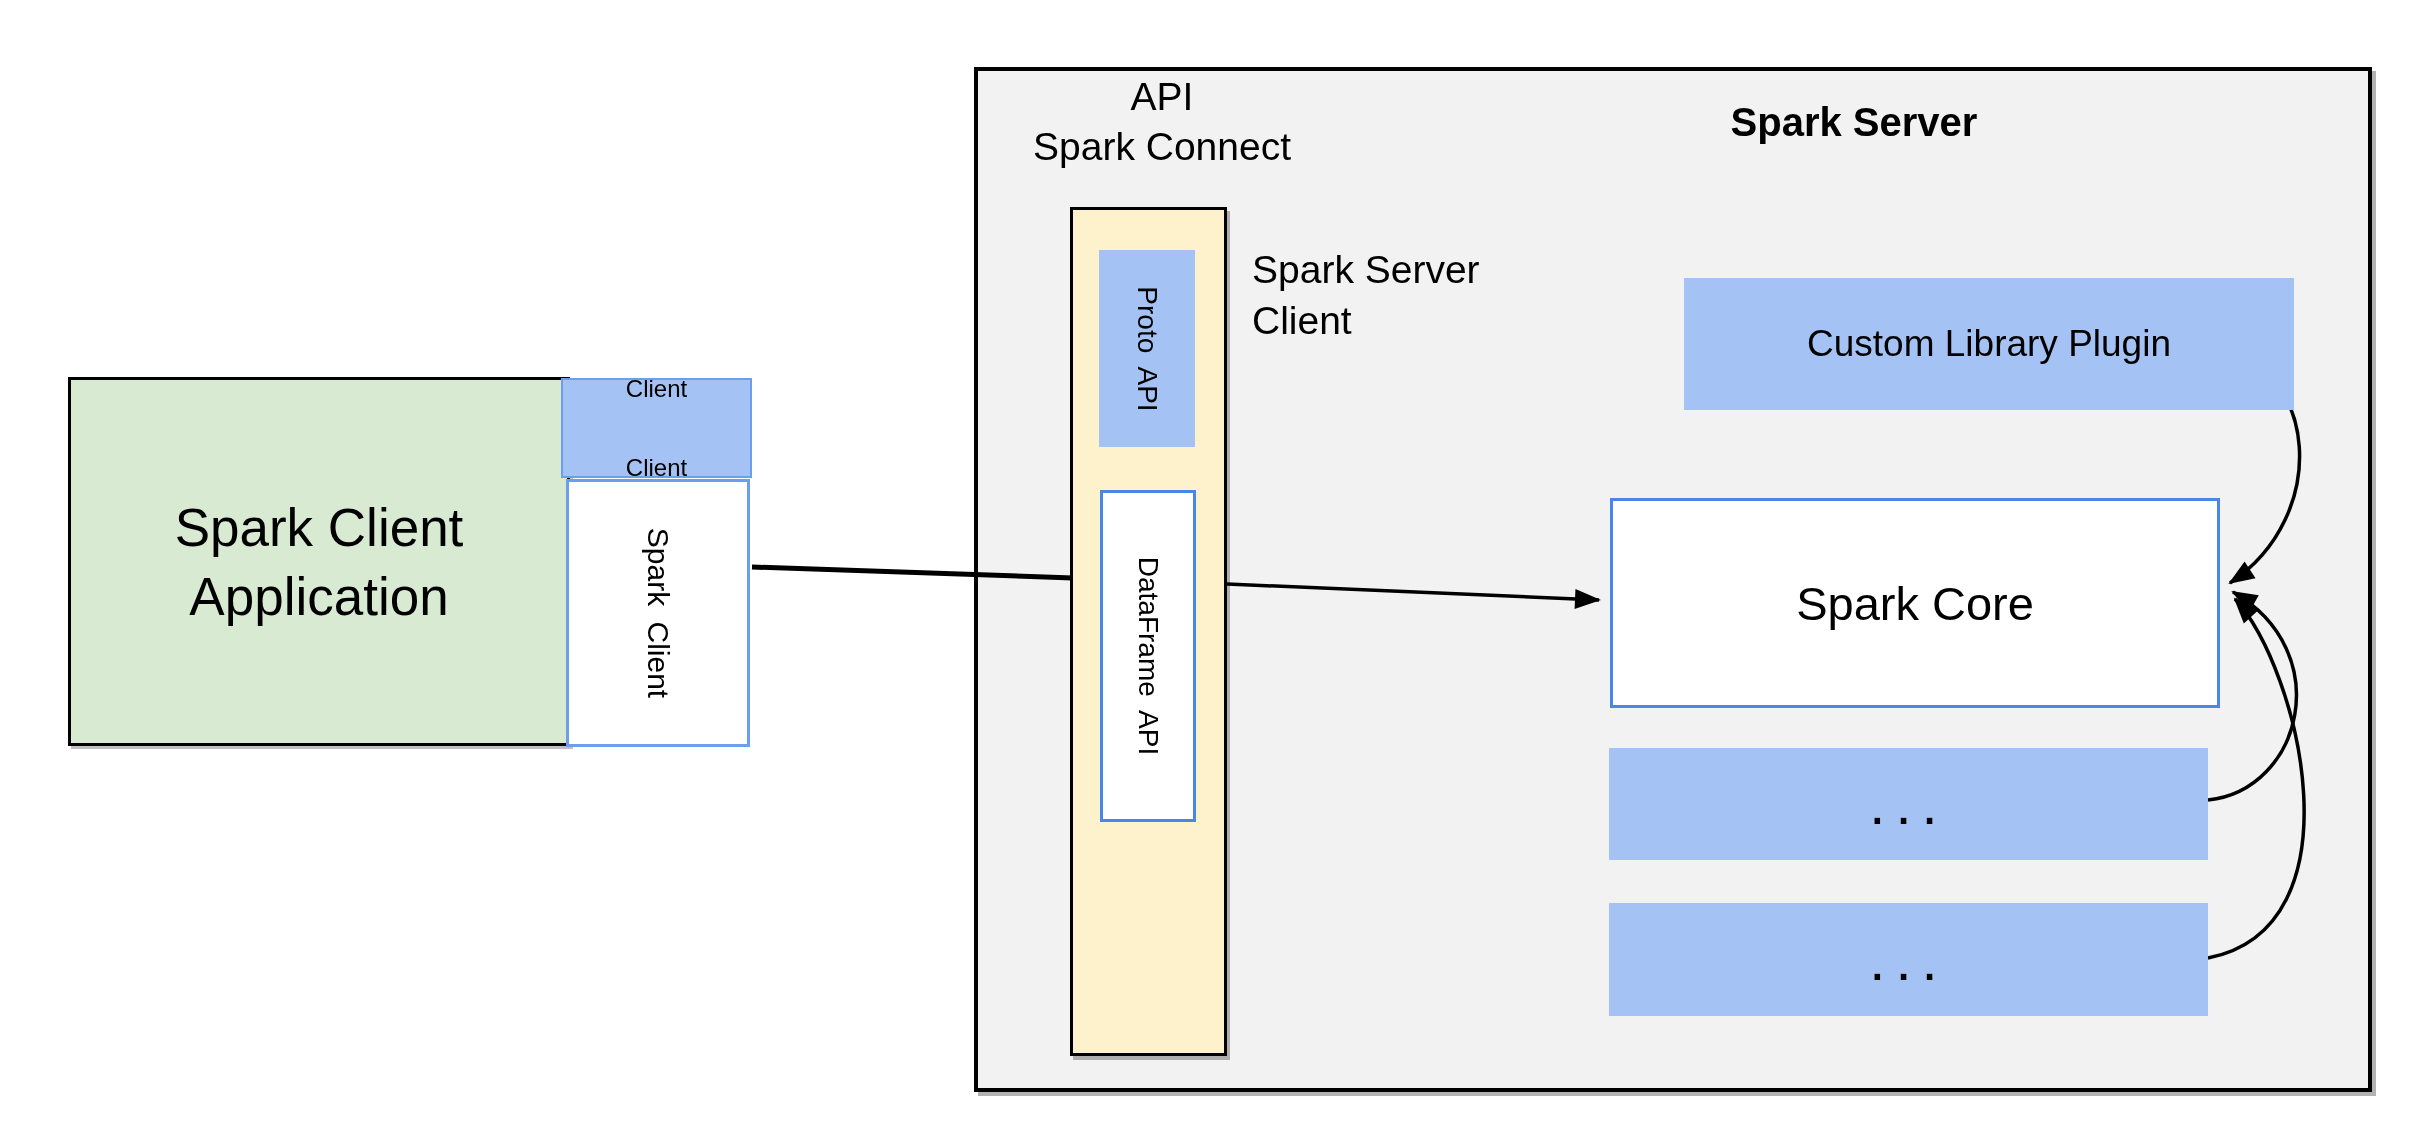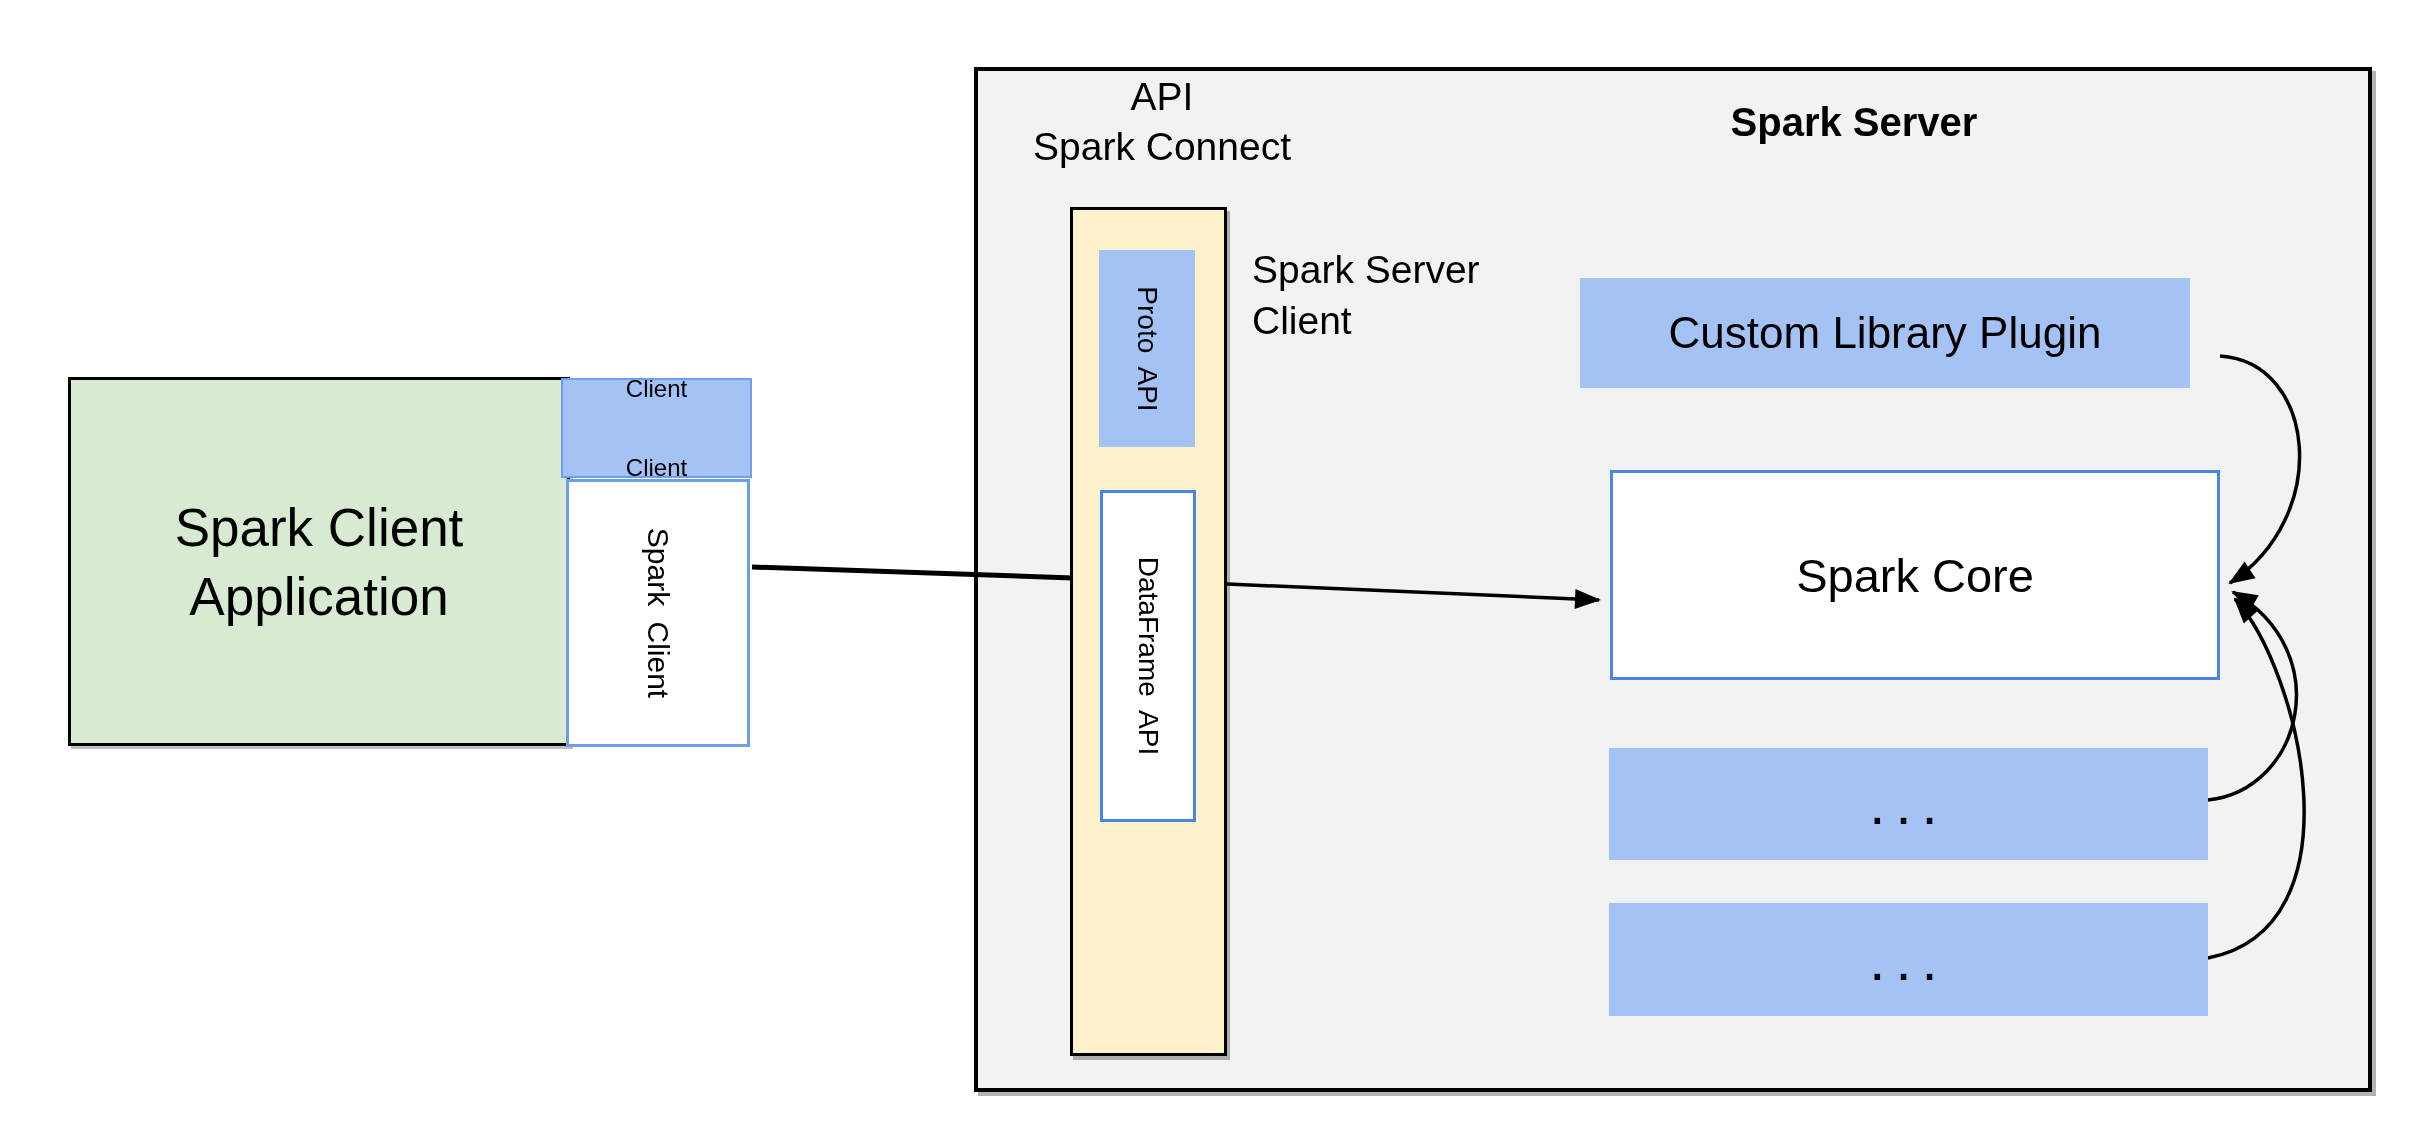--- a/index.html
+++ b/index.html
@@ -49,27 +49,27 @@
     left:1099px;top:250px;width:96px;height:197px;
     background:#a4c2f4;
   }
   .dataframe-api{
     left:1100px;top:490px;width:96px;height:332px;
     background:#ffffff;border:3px solid #4a86e8;
   }
 
   
   .custom-plugin{
-    left:1580px;top:278px;width:610px;height:110px;
+    left:1684px;top:278px;width:610px;height:132px;
     background:#a4c2f4;
     display:flex;align-items:center;justify-content:center;
-    font-size:44px;
+    font-size:37px;
   }
   .spark-core{
-    left:1610px;top:470px;width:610px;height:210px;
+    left:1610px;top:498px;width:610px;height:210px;
     background:#ffffff;border:3px solid #4a86e8;
     display:flex;align-items:center;justify-content:center;
     font-size:47px;
   }
   .module-box{
     left:1609px;width:599px;height:112px;
     background:#a4c2f4;
     display:flex;align-items:center;justify-content:center;
     font-size:58px;letter-spacing:10px;line-height:58px;
   }

